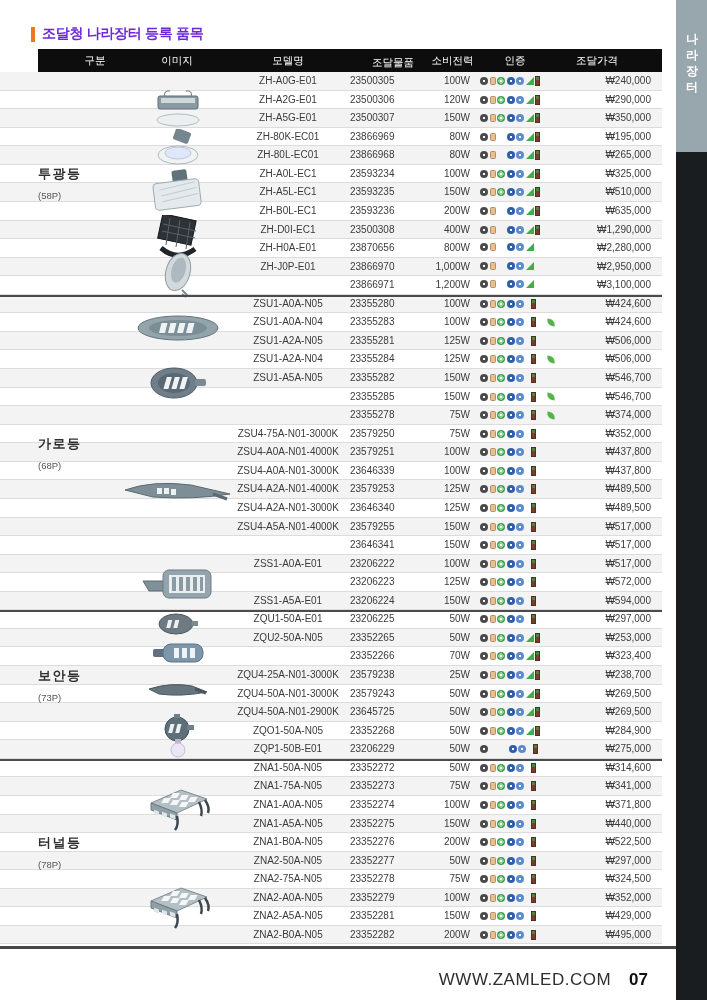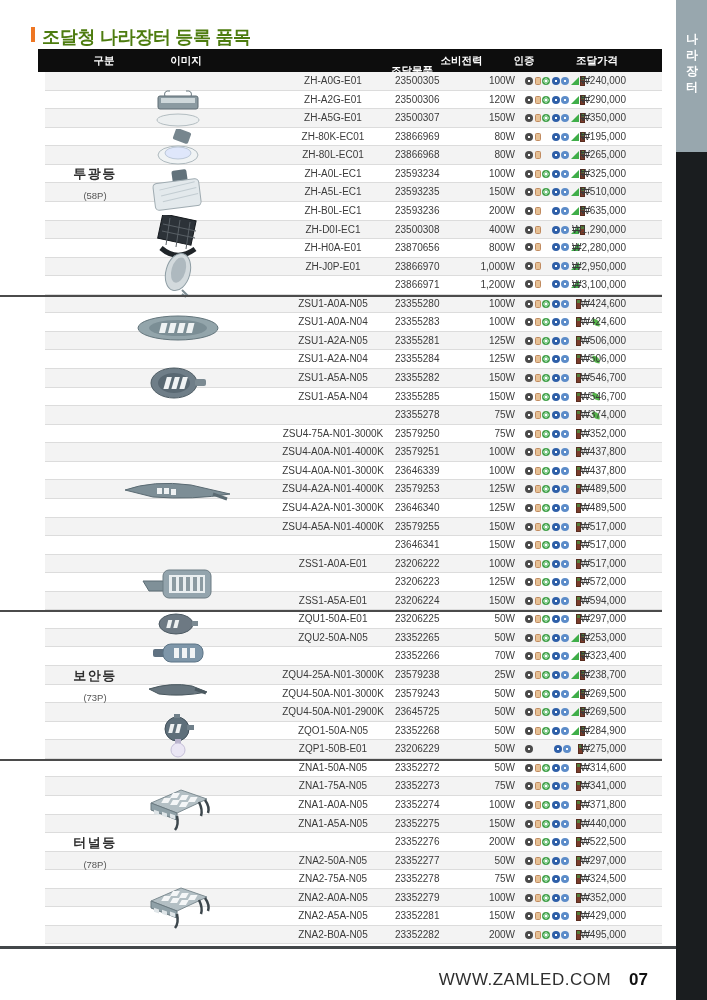--- a/index.html
+++ b/index.html
@@ -1,59 +1,59 @@
 <!DOCTYPE html>
 <html><head>
 <meta charset="utf-8">
 <style>
   html,body { margin:0; padding:0; background:#fff; }
   .page { position:relative; width:707px; height:1000px; background:#ffffff;
           font-family:"Liberation Sans", sans-serif; overflow:hidden; }
 
   
   .title-bar { position:absolute; left:31px; top:27px; width:4px; height:15px; background:#ee7623; }
-  .page-title { position:absolute; left:42px; top:25px; font-size:18px; font-weight:bold;
-                color:#4d7c0f; letter-spacing:-0.3px; }
+  .page-title { position:absolute; left:42px; top:25px; font-size:14px; font-weight:bold;
+                color:#6d28d9; letter-spacing:-0.3px; }
 
   
   .tab-gray { position:absolute; left:676px; top:0; width:31px; height:152px; background:#98a7ae;
               display:flex; justify-content:center; }
   .tab-gray span { writing-mode:vertical-rl; color:#fff; font-size:12px; letter-spacing:4px;
                    padding-top:24px; font-weight:bold; }
   .tab-black { position:absolute; left:676px; top:152px; width:31px; height:848px; background:#1a1d1f; }
 
   
   .thead { position:absolute; left:38px; top:49px; width:624px; height:23px; background:#0d0d0d; }
   .thead .h { position:absolute; top:0; height:23px; line-height:23px; color:#fff;
-              font-size:10.5px; font-weight:bold; text-align:center;margin-left:9px; }
+              font-size:10.5px; font-weight:normal; text-align:center; }
   .h-cat   { left:0;    width:114px; }
   .h-img   { left:114px; width:50px; }
   .h-model { left:145px; width:210px; }
-  .h-id    { left:325px; width:80px; line-height:10px; padding-top:10px; height:21px; font-size:9px; }
+  .h-id    { left:315px; width:80px; line-height:10px; padding-top:2px; height:21px; font-size:9px; }
   .h-power { left:382px; width:65px; }
   .h-cert  { left:442px; width:70px; }
   .h-price { right:25px; width:80px; }
 
   
   .tbody { position:absolute; left:0; top:72px; width:662px; }
-  .section { position:relative;padding-left:45px; }
+  .section { position:relative; }
   .sec-divider { position:absolute; top:0; left:0; width:662px; height:2px; background:#4b4b4b; z-index:3; }
   .row { position:relative; height:18.574px; box-sizing:border-box; border-bottom:1px solid #dcdcdc;
          font-size:10px; color:#3b3b3b; line-height:17.6px; }
   .row.alt { background:#f3f3f3; }
   .row:last-child { border-bottom:none; }
   .f-model { position:absolute; left:183px; width:210px; text-align:center; }
   .f-id    { position:absolute; left:350px; width:80px; text-align:left; }
   .f-power { position:absolute; left:420px; width:50px; text-align:right; }
   .f-icons { position:absolute; left:480px; top:4px; display:flex; gap:1.5px; align-items:center; }
-  .f-price { position:absolute; right:36px; width:110px; text-align:right; }
+  .f-price { position:absolute; right:11px; width:110px; text-align:right; }
 
   
   .cat { position:absolute; left:38px; top:0; width:114px; height:100%;
-         display:flex; flex-direction:column; justify-content:center; align-items:center; z-index:2; }
+         display:flex; flex-direction:column; justify-content:center; z-index:2; }
   .cat-name { font-size:13px; font-weight:bold; color:#2e2e2e; letter-spacing:1.5px; }
   .cat-ref  { font-size:9.5px; color:#555; margin-top:7px; }
 
   
   .imgs { position:absolute; left:38px; top:0; width:190px; height:100%; z-index:2; }
   .pimg { position:absolute; }
 
   
   .ic { display:block; }
   .ic-kc  { width:8px; height:8px; border-radius:50%;
@@ -80,20 +80,21 @@
 </head>
 <body>
 
 <div class="page">
   <div class="title-bar"></div>
   <div class="page-title">조달청 나라장터 등록 품목</div>
 
   <div class="thead">
     <div class="h h-cat">구분</div>
     <div class="h h-img">이미지</div>
+    <div class="h h-model">모델명</div>
     <div class="h h-id">
       <div>조달물품</div>
       <div>식별번호</div>
     </div>
     <div class="h h-power">소비전력</div>
     <div class="h h-cert">인증</div>
     <div class="h h-price">조달가격</div>
   </div>
 
   <div class="tbody" id="tbody">
@@ -382,21 +383,20 @@
             <span class="ic ic-ks"></span>
             <span class="ic ic-eff"></span>
             <span class="ic ic-b1"></span>
             <span class="ic ic-b2"></span>
             <span class="sp4"></span>
             <span class="ic ic-rect"></span>
           </span>
           <span class="f-price">₩546,700</span>
         </div>
         <div class="row">
-          <span class="f-model">ZSU1-A5A-N04</span>
           <span class="f-id">23355285</span>
           <span class="f-power">150W</span>
           <span class="f-icons">
             <span class="ic ic-kc"></span>
             <span class="ic ic-ks"></span>
             <span class="ic ic-eff"></span>
             <span class="ic ic-b1"></span>
             <span class="ic ic-b2"></span>
             <span class="sp4"></span>
             <span class="ic ic-rect"></span>
@@ -561,20 +561,24 @@
           <span class="f-icons">
             <span class="ic ic-kc"></span>
             <span class="ic ic-ks"></span>
             <span class="ic ic-eff"></span>
             <span class="ic ic-b1"></span>
             <span class="ic ic-b2"></span>
             <span class="sp4"></span>
             <span class="ic ic-rect"></span>
           </span>
           <span class="f-price">₩594,000</span>
+        </div>
+        <div class="cat">
+          <div class="cat-name">가로등</div>
+          <div class="cat-ref">(68P)</div>
         </div>
         <div class="imgs">
           <div class="pimg" style="left: 98px; top: 18px;"><svg width="84" height="30">
               <ellipse cx="42" cy="15" rx="40" ry="12" fill="#93a5ab" stroke="#62747b"></ellipse>
               <ellipse cx="42" cy="15" rx="29" ry="8" fill="#7b8e95"></ellipse>
               <g fill="#eef2f3">
                 <rect x="28" y="10" width="6" height="10" transform="skewX(-14)"></rect>
                 <rect x="37" y="10" width="6" height="10" transform="skewX(-14)"></rect>
                 <rect x="46" y="10" width="6" height="10" transform="skewX(-14)"></rect>
                 <rect x="55" y="10" width="6" height="10" transform="skewX(-14)"></rect>
@@ -831,20 +835,21 @@
             <span class="ic ic-ks"></span>
             <span class="ic ic-eff"></span>
             <span class="ic ic-b1"></span>
             <span class="ic ic-b2"></span>
             <span class="sp4"></span>
             <span class="ic ic-rect"></span>
           </span>
           <span class="f-price">₩440,000</span>
         </div>
         <div class="row">
+          <span class="f-model">ZNA1-B0A-N05</span>
           <span class="f-id">23352276</span>
           <span class="f-power">200W</span>
           <span class="f-icons">
             <span class="ic ic-kc"></span>
             <span class="ic ic-ks"></span>
             <span class="ic ic-eff"></span>
             <span class="ic ic-b1"></span>
             <span class="ic ic-b2"></span>
             <span class="sp4"></span>
             <span class="ic ic-rect"></span>

